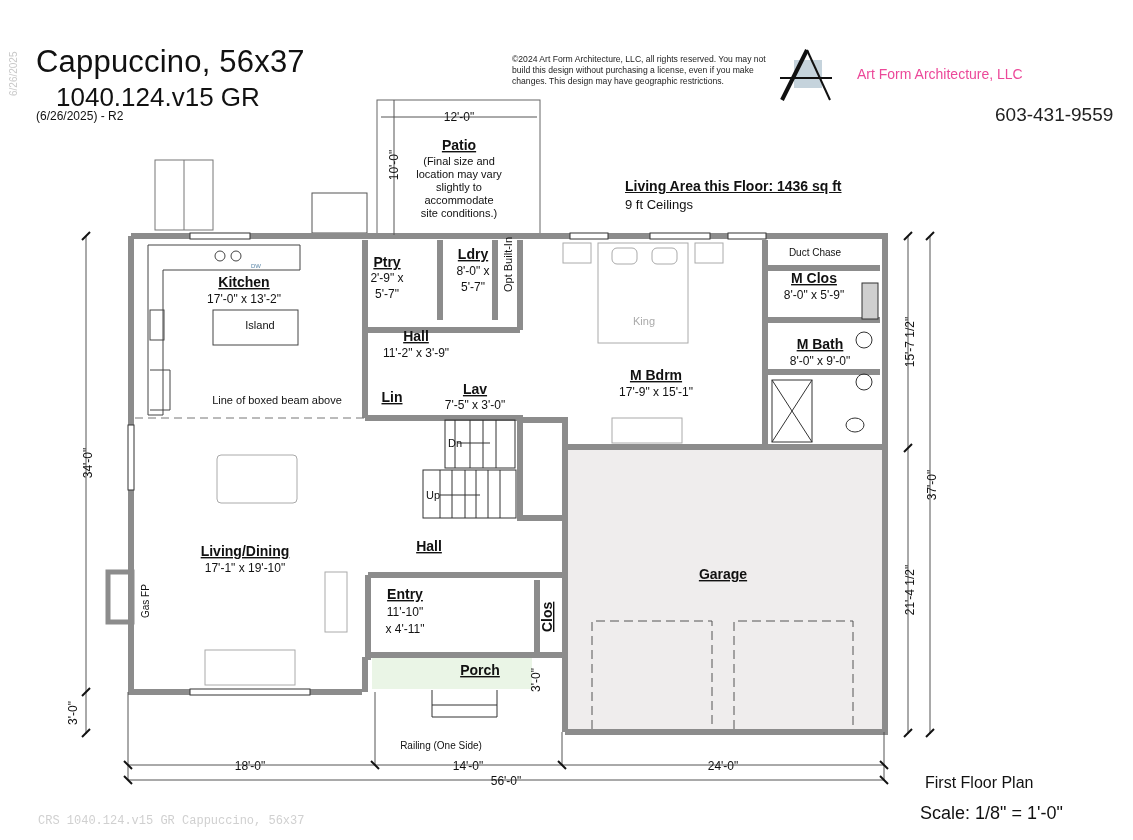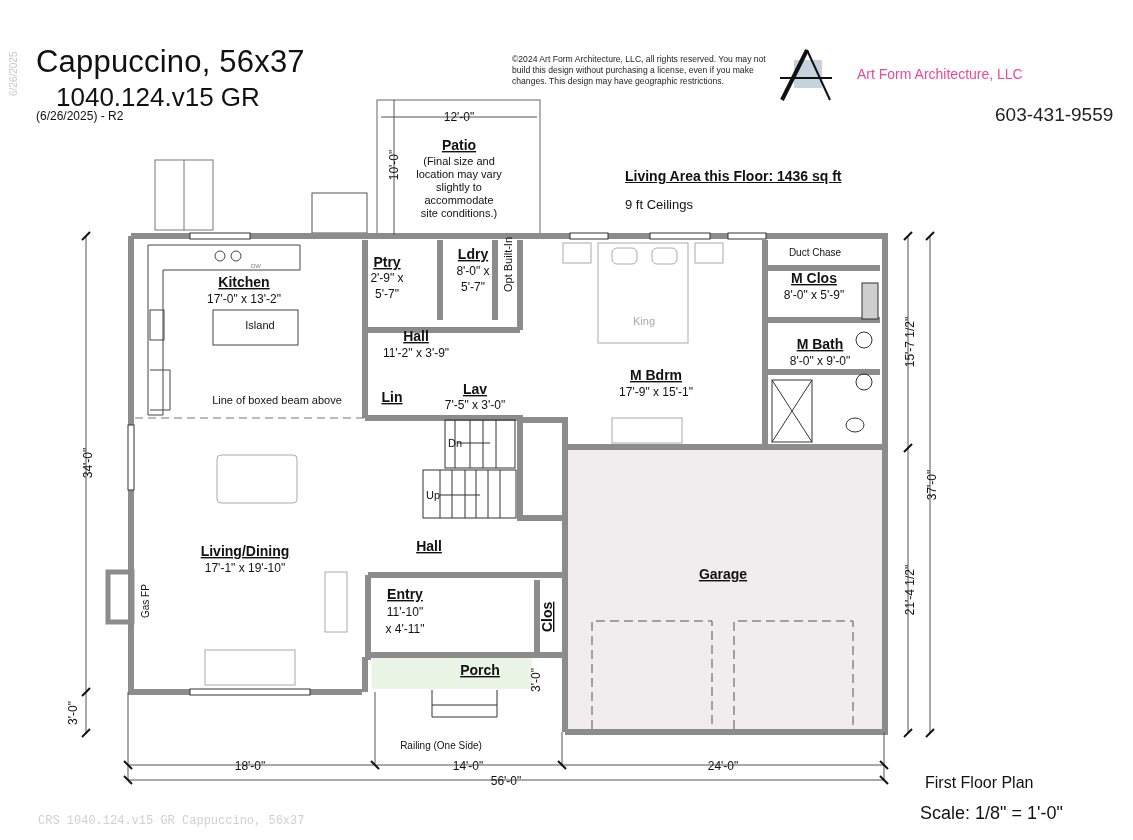--- a/index.html
+++ b/index.html
@@ -6,21 +6,21 @@
   body { width:1133px; height:840px; position:relative; overflow:hidden;
          font-family:"Liberation Sans", sans-serif; color:#111; }
   .abs { position:absolute; }
   .title { left:36px; top:44px; font-size:31px; font-weight:normal; letter-spacing:0.2px; }
   .subtitle { left:36px; top:82px; font-size:26px;margin-left:20px; }
   .rev { left:36px; top:109px; font-size:12px; }
   .vdate { left:8px; top:46px; font-size:10px; color:#c8c8c8; transform:rotate(-90deg); transform-origin:left top; top:96px; }
   .copyright { left:512px; top:54px; width:270px; font-size:8.6px; line-height:11px; color:#222; }
   .company { left:857px; top:66px; font-size:14px; color:#ec4899; }
   .phone { left:995px; top:104px; font-size:19px; color:#222; }
-  .living-area { left:625px; top:168px; font-size:14px; font-weight:bold; text-decoration:underline; }
+  .living-area { left:625px; top:178px; font-size:14px; font-weight:bold; text-decoration:underline; }
   .ceilings { left:625px; top:197px; font-size:13px; }
   .plan-title { left:925px; top:774px; font-size:16px; font-weight:normal; }
   .plan-scale { left:920px; top:803px; font-size:18px; }
   .footer-note { left:38px; top:814px; font-size:12px; color:#d0d0d0;font-family:Liberation Mono, monospace; }
   svg text { font-family:"Liberation Sans", sans-serif; }
   .rl { font-weight:bold; text-decoration:underline; font-size:14px; }
 </style>
 </head>
 <body>
 

